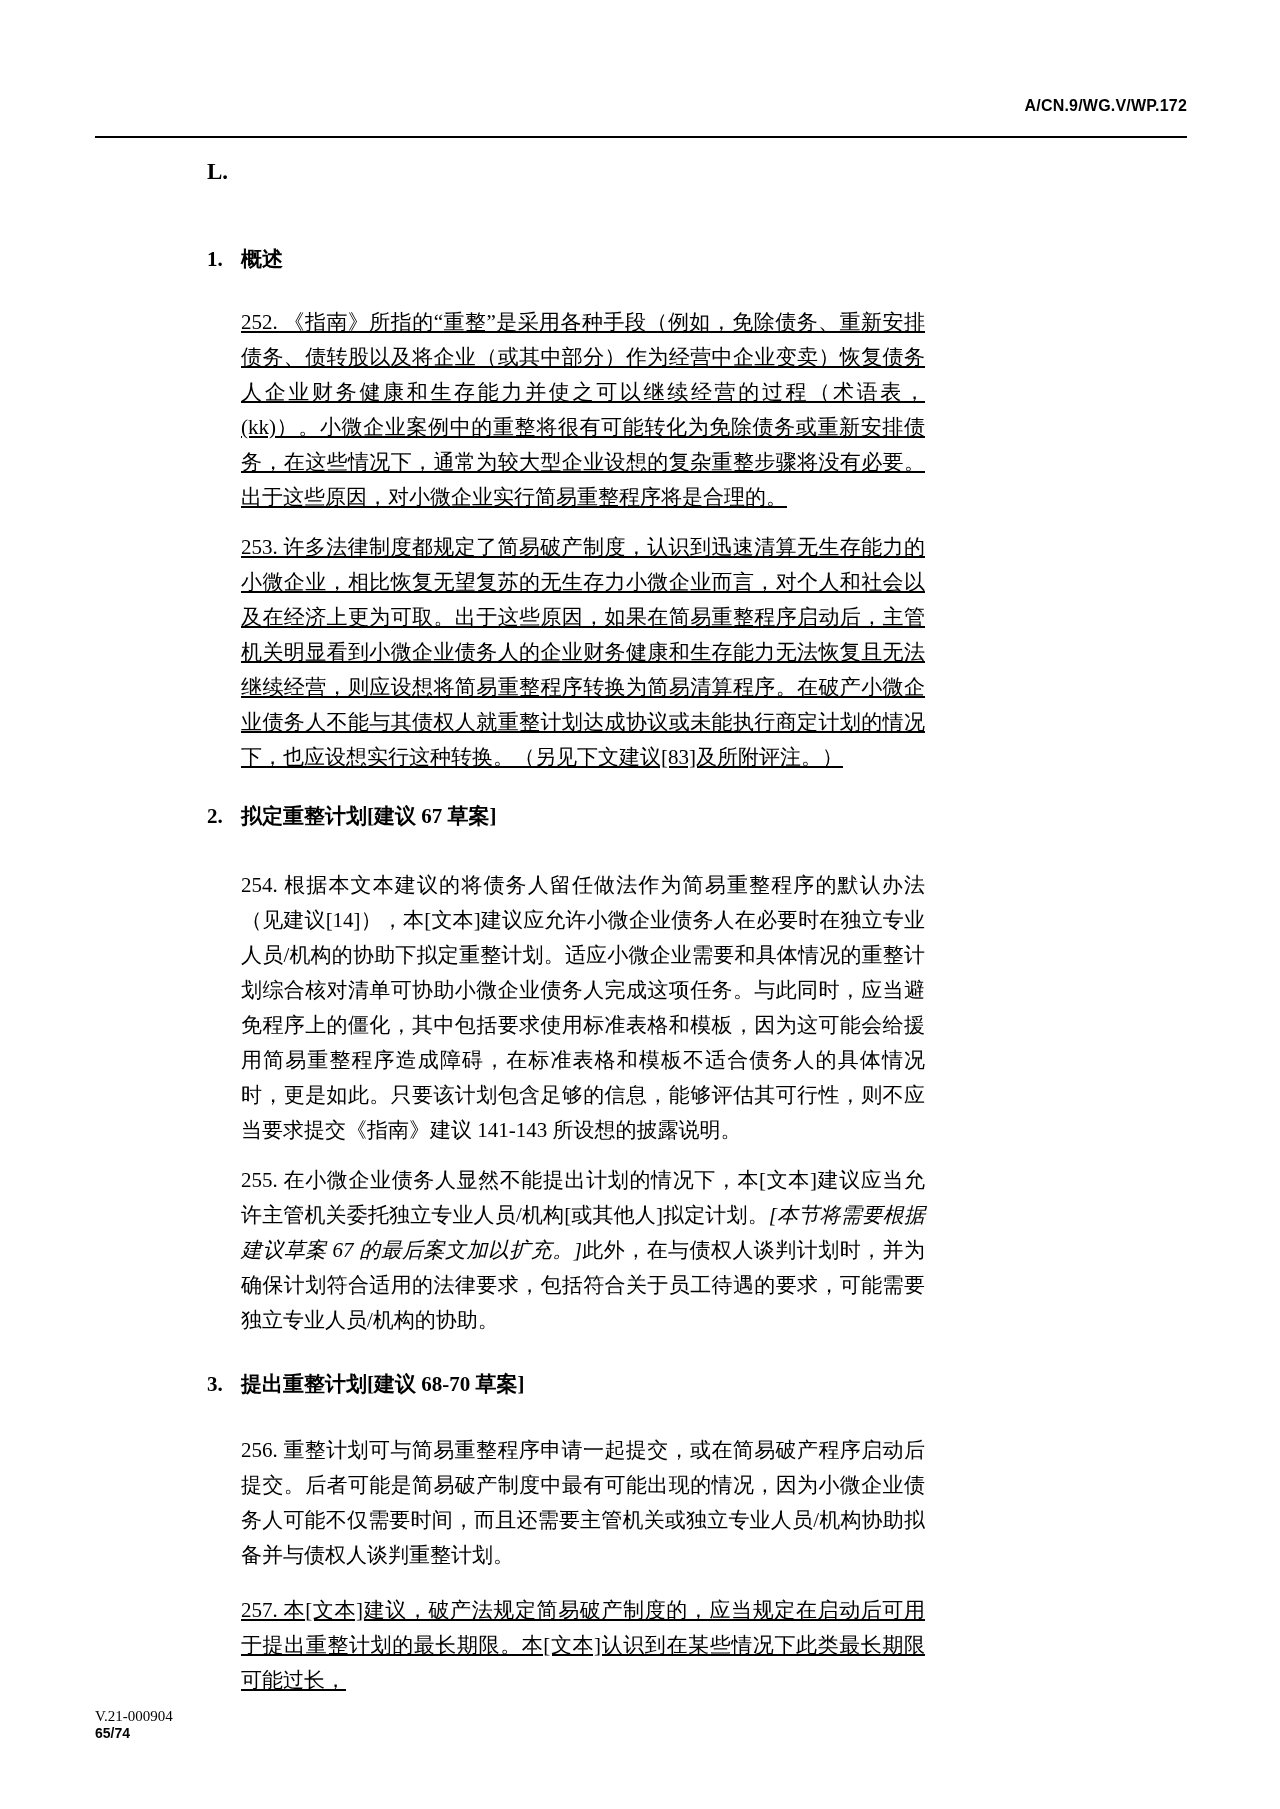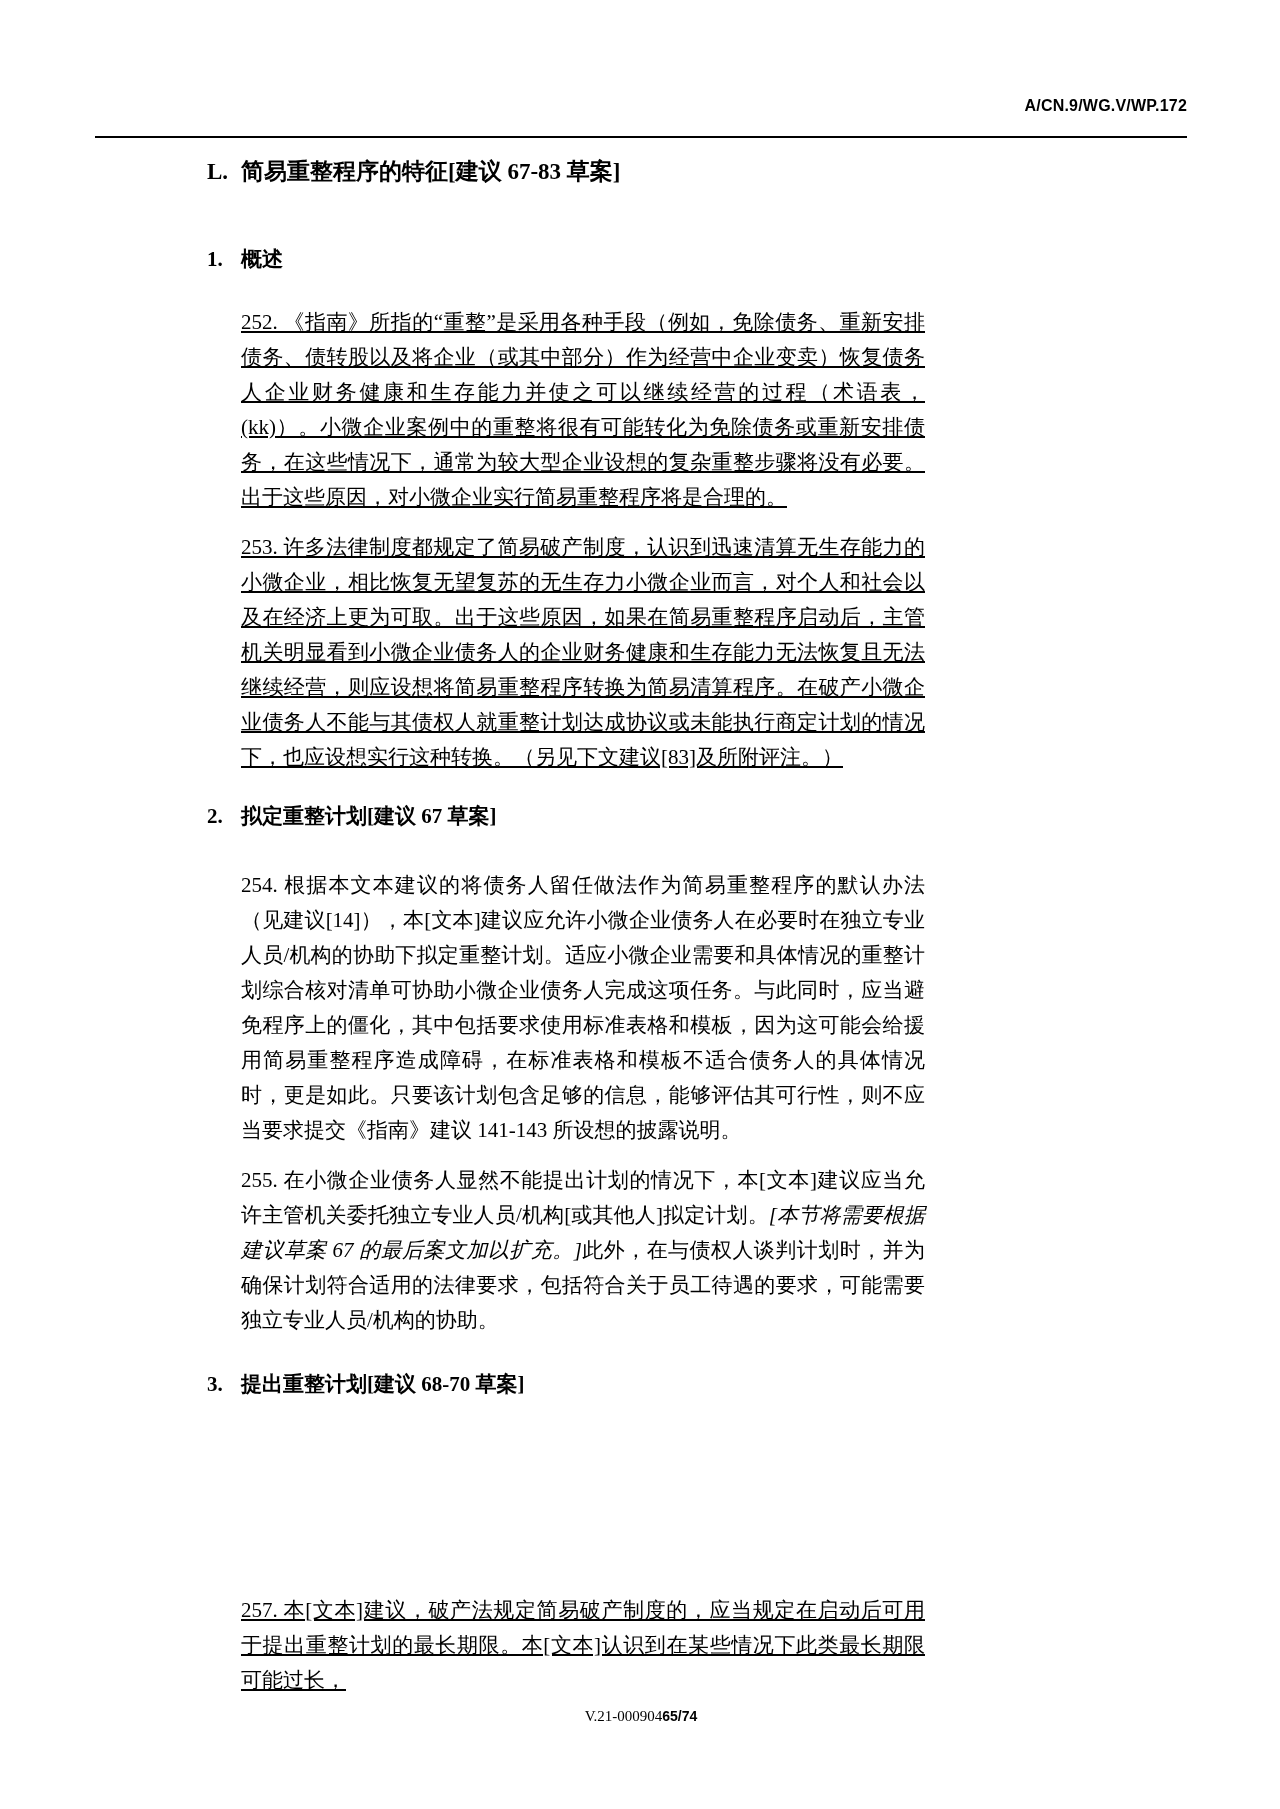--- a/index.html
+++ b/index.html
@@ -62,22 +62,23 @@
   .p255 { top: 1163px; }
   .p256 { top: 1433px; }
   .p257 { top: 1593px; text-decoration: underline; }
   .italic-note { font-style: italic; }
   .doc-footer {
     position: absolute;
     top: 1708px;
     left: 95px;
     right: 93px;
     display: flex;
-    justify-content: center;
+    justify-content: space-between;
     align-items: baseline;
+    flex-direction: column;
   }
   .doc-number {
     font-family: "Liberation Serif", serif;
     font-size: 15px;
   }
   .page-number {
     font-family: "Liberation Sans", sans-serif;
     font-weight: bold;
     font-size: 14px;
   }
@@ -88,21 +89,20 @@
 <div class="page">
 
   <div class="doc-header">
     <span>A/CN.9/WG.V/WP.172</span>
   </div>
 
   <div class="header-rule"></div>
 
   <div class="heading h-main">
     <span class="num">L.</span>
-    <span class="ttl">简易重整程序的特征[建议 67-83 草案]</span>
   </div>
 
   <div class="heading h-sub h-1">
     <span class="num">1.</span>
     <span class="ttl">概述</span>
   </div>
 
   <p class="para p252">252. 《指南》所指的“重整”是采用各种手段（例如，免除债务、重新安排债务、债转股以及将企业（或其中部分）作为经营中企业变卖）恢复债务人企业财务健康和生存能力并使之可以继续经营的过程（术语表，(kk)）。小微企业案例中的重整将很有可能转化为免除债务或重新安排债务，在这些情况下，通常为较大型企业设想的复杂重整步骤将没有必要。出于这些原因，对小微企业实行简易重整程序将是合理的。</p>
 
   <p class="para p253">253. 许多法律制度都规定了简易破产制度，认识到迅速清算无生存能力的小微企业，相比恢复无望复苏的无生存力小微企业而言，对个人和社会以及在经济上更为可取。出于这些原因，如果在简易重整程序启动后，主管机关明显看到小微企业债务人的企业财务健康和生存能力无法恢复且无法继续经营，则应设想将简易重整程序转换为简易清算程序。在破产小微企业债务人不能与其债权人就重整计划达成协议或未能执行商定计划的情况下，也应设想实行这种转换。（另见下文建议[83]及所附评注。）</p>
@@ -114,20 +114,21 @@
 
   <p class="para p254">254. 根据本文本建议的将债务人留任做法作为简易重整程序的默认办法（见建议[14]），本[文本]建议应允许小微企业债务人在必要时在独立专业人员/机构的协助下拟定重整计划。适应小微企业需要和具体情况的重整计划综合核对清单可协助小微企业债务人完成这项任务。与此同时，应当避免程序上的僵化，其中包括要求使用标准表格和模板，因为这可能会给援用简易重整程序造成障碍，在标准表格和模板不适合债务人的具体情况时，更是如此。只要该计划包含足够的信息，能够评估其可行性，则不应当要求提交《指南》建议 141-143 所设想的披露说明。</p>
 
   <p class="para p255"><span>255. 在小微企业债务人显然不能提出计划的情况下，本[文本]建议应当允许主管机关委托独立专业人员/机构[或其他人]拟定计划。</span><span class="italic-note">[本节将需要根据建议草案 67 的最后案文加以扩充。]</span><span>此外，在与债权人谈判计划时，并为确保计划符合适用的法律要求，包括符合关于员工待遇的要求，可能需要独立专业人员/机构的协助。</span></p>
 
   <div class="heading h-sub h-3">
     <span class="num">3.</span>
     <span class="ttl">提出重整计划[建议 68-70 草案]</span>
   </div>
 
+  <p class="para p256">256. 重整计划可与简易重整程序申请一起提交，或在简易破产程序启动后提交。后者可能是简易破产制度中最有可能出现的情况，因为小微企业债务人可能不仅需要时间，而且还需要主管机关或独立专业人员/机构协助拟备并与债权人谈判重整计划。</p>
 
   <p class="para p257">257. 本[文本]建议，破产法规定简易破产制度的，应当规定在启动后可用于提出重整计划的最长期限。本[文本]认识到在某些情况下此类最长期限可能过长，</p>
 
   <div class="doc-footer">
     <span class="doc-number">V.21-000904</span>
     <span class="page-number">65/74</span>
   </div>
 
 </div>
 

